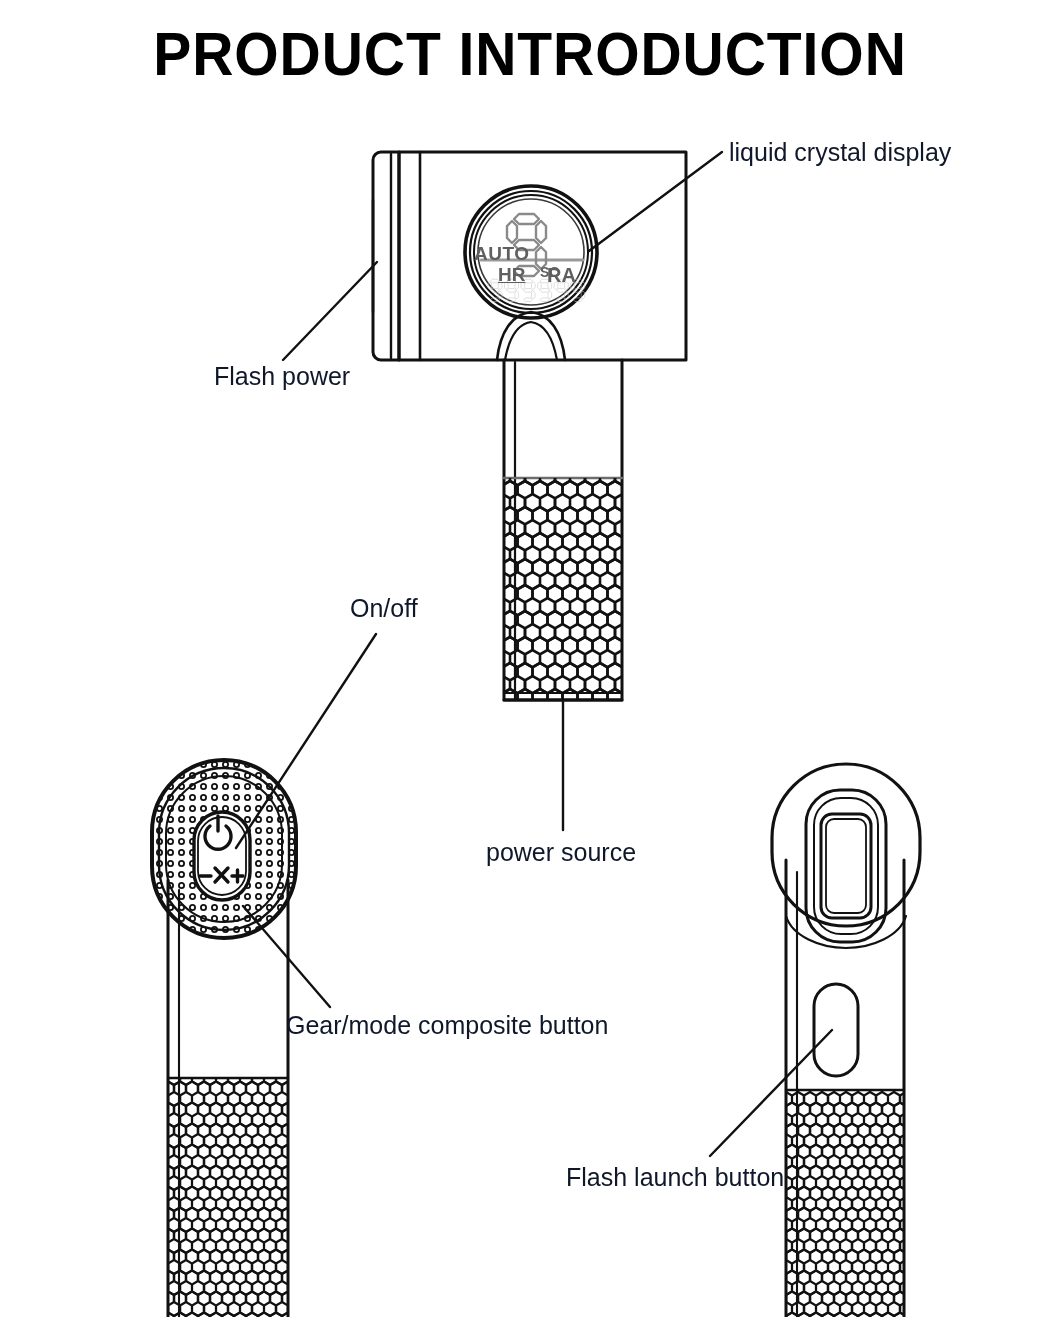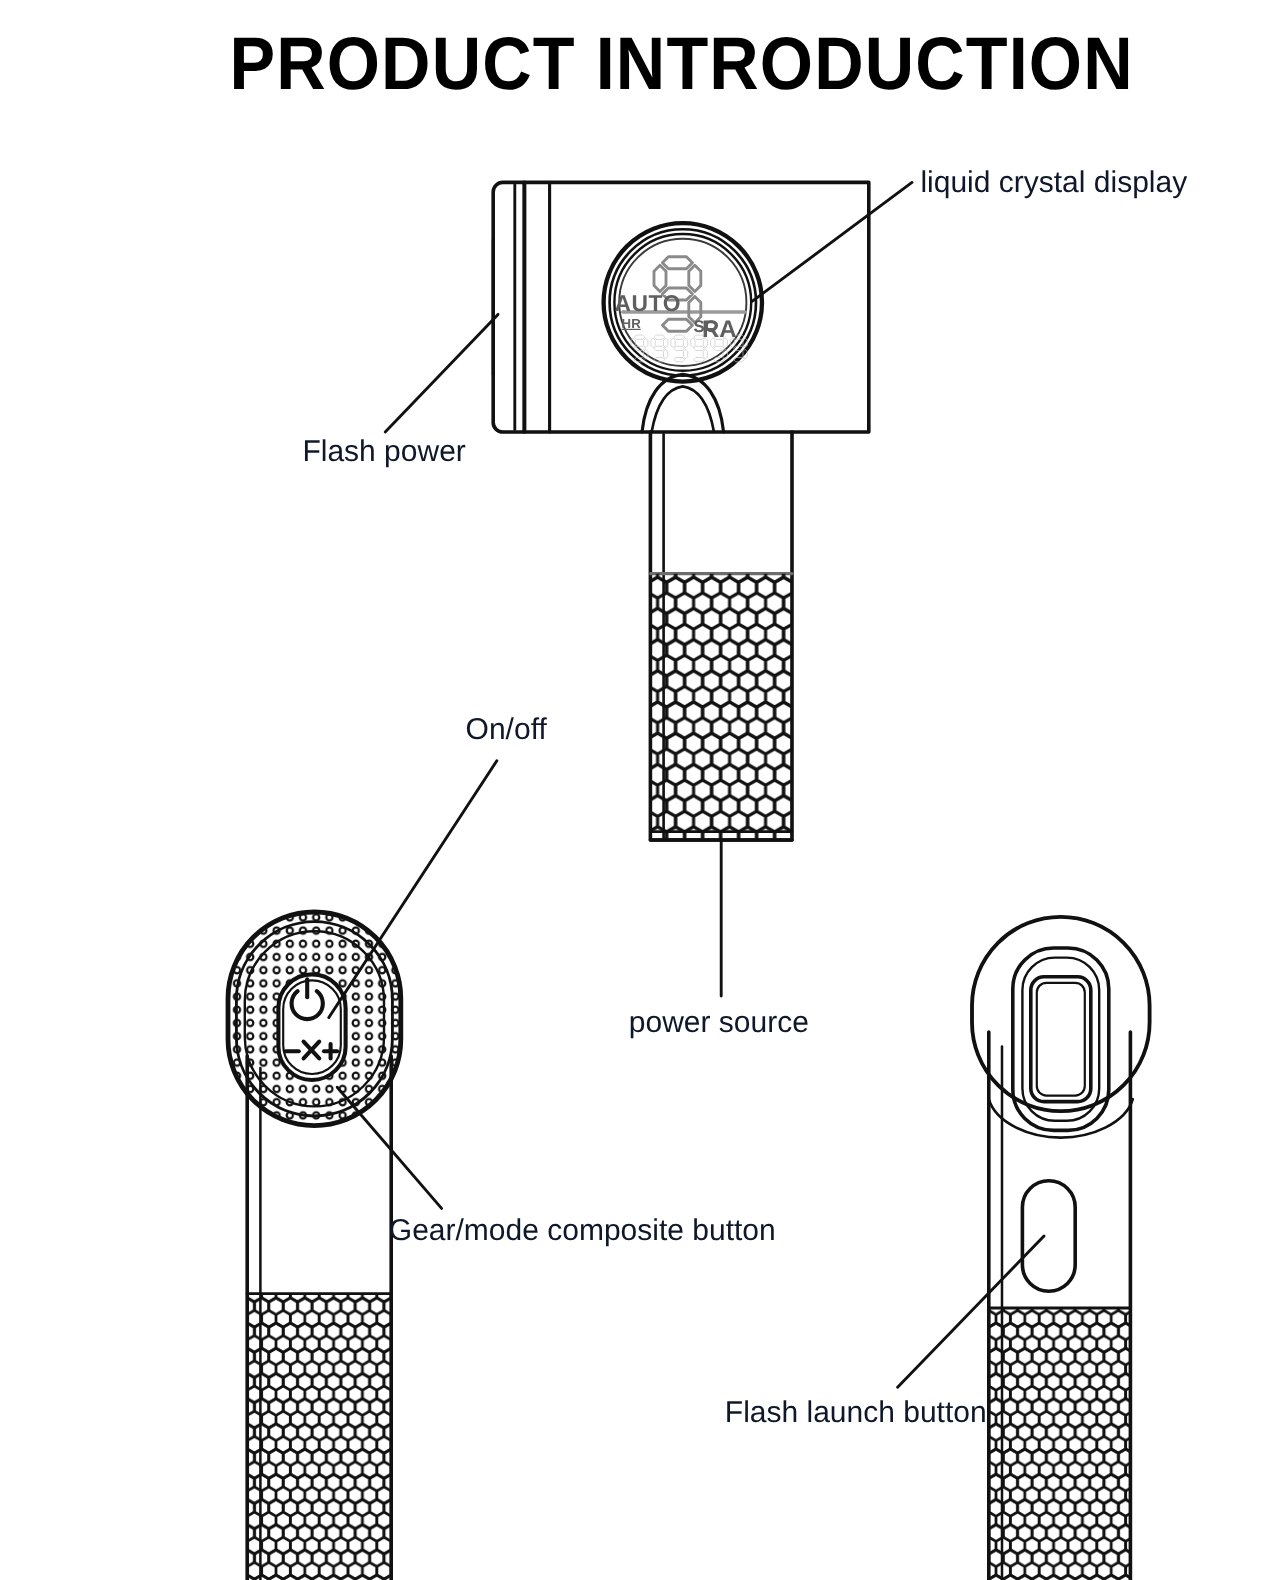--- a/index.html
+++ b/index.html
@@ -5,21 +5,21 @@
 <style>
   html,body{margin:0;padding:0;}
   body{
     width:1060px;height:1317px;
     background:#ffffff;
     font-family:"Liberation Sans","DejaVu Sans",sans-serif;
     color:#111;
     overflow:hidden;
     position:relative;
   }
-  #page{position:relative;width:841px;height:1317px;margin-left:38px;}
+  #page{position:relative;width:841px;height:1317px;}
 
   .title{
     position:absolute;
     left:0;top:18px;width:1060px;
     text-align:center;
     font-family:"Liberation Sans","DejaVu Sans",sans-serif;
     font-weight:bold;
     font-size:62px;
     letter-spacing:1px;
     transform:scaleX(0.92);
@@ -253,21 +253,21 @@
           <path d="M4,26 L9,21 L24,21 L29,26 L24,31 L9,31 Z"></path>
           <path d="M31,28 L36,33 L36,45 L31,50 L26,45 L26,33 Z"></path>
           <path d="M4,52 L9,47 L24,47 L29,52 L24,57 L9,57 Z"></path>
         </g>
       </g>
     </g>
   </svg>
 
   <div class="lcd-label" style="left:474px;top:243px;font-size:19px;letter-spacing:0.5px;">AUTO</div>
 
-  <div class="lcd-label" style="left:480px;top:264px;font-size:11px;text-decoration:underline;">HR</div>
+  <div class="lcd-label" style="left:498px;top:264px;font-size:19px;text-decoration:underline;">HR</div>
   <div class="lcd-label" style="left:540px;top:264px;font-size:14px;">SC</div>
   <div class="lcd-label" style="left:547px;top:264px;font-size:20px;">RA</div>
 
   <div class="callout" style="left:729px;top:138px;">liquid crystal display</div>
 
   <div class="callout" style="left:214px;top:362px;">Flash power</div>
 
   <div class="callout" style="left:350px;top:594px;">On/off</div>
 
   <div class="callout" style="left:486px;top:838px;">power source</div>

